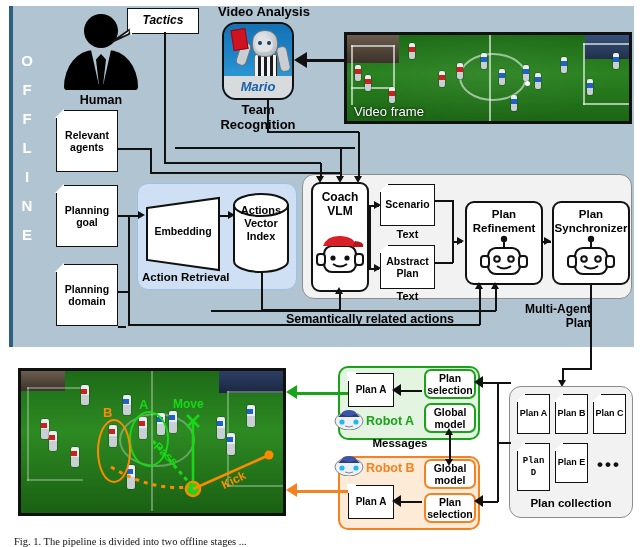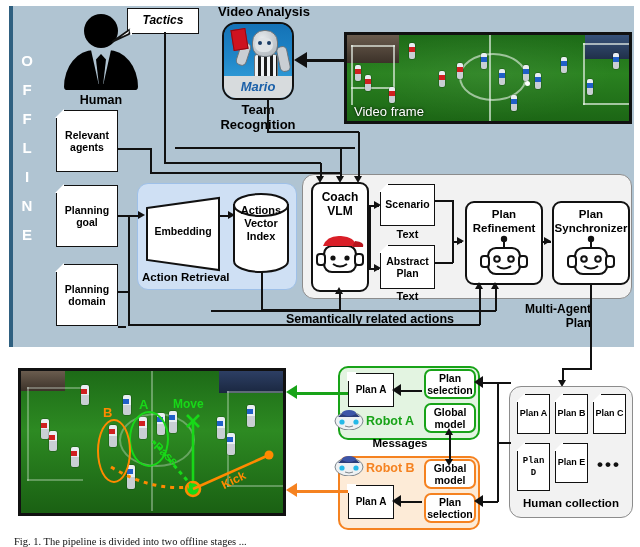--- a/index.html
+++ b/index.html
@@ -530,21 +530,21 @@
   <div class="doc onlight" style="left:593px;top:394px;width:33px;height:40px;">
     <div class="dtxt" style="font-size:9px;">Plan C</div>
   </div>
   <div class="doc onlight" style="left:517px;top:443px;width:33px;height:48px;font-family:Liberation Mono, monospace;">
     <div class="dtxt" style="font-size:9px;">Plan D</div>
   </div>
   <div class="doc onlight" style="left:555px;top:443px;width:33px;height:40px;">
     <div class="dtxt" style="font-size:9px;">Plan E</div>
   </div>
   <div class="ellipsis" style="left:597px;top:455px;">•••</div>
-  <div class="abs lbl" id="pc-label">Human collection</div>
+  <div class="abs lbl" id="pc-label">Plan collection</div>
 
   <div class="abs ln lnv" style="left:497px;top:382px;height:120px;width:2.4px;"></div>
   <div class="abs ln lnh" style="left:497px;top:382px;width:14px;height:2.4px;"></div>
   <div class="abs ln lnh" style="left:480px;top:382px;width:18px;height:2.4px;"></div>
   <div class="abs arw lf" style="left:474px;top:376px;border-top-width:6px;border-bottom-width:6px;border-right-width:9px;"></div>
   <div class="abs ln lnh" style="left:480px;top:501px;width:18px;height:2.4px;"></div>
   <div class="abs arw lf" style="left:474px;top:495px;border-top-width:6px;border-bottom-width:6px;border-right-width:9px;"></div>
   <div class="abs ln lnh" style="left:497px;top:442px;width:14px;height:2.4px;"></div>
 
   <div class="abs" id="caption">Fig. 1.  The pipeline is divided into two offline stages ...</div>

